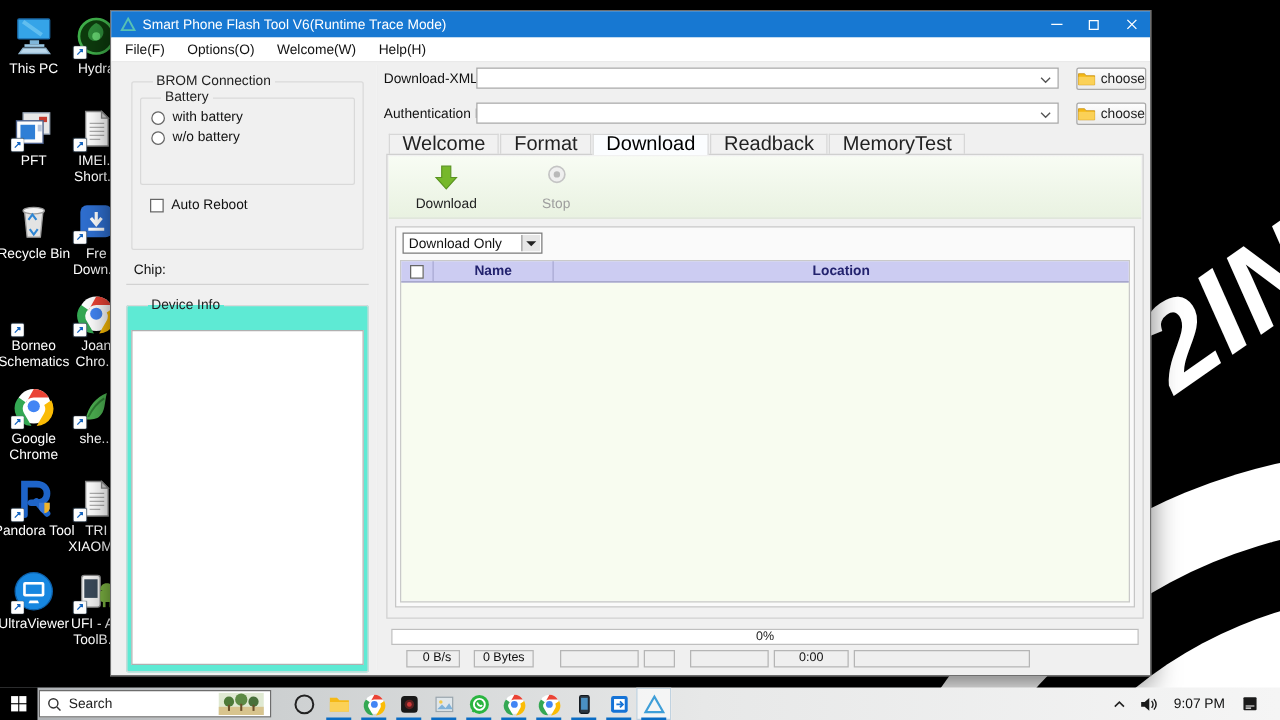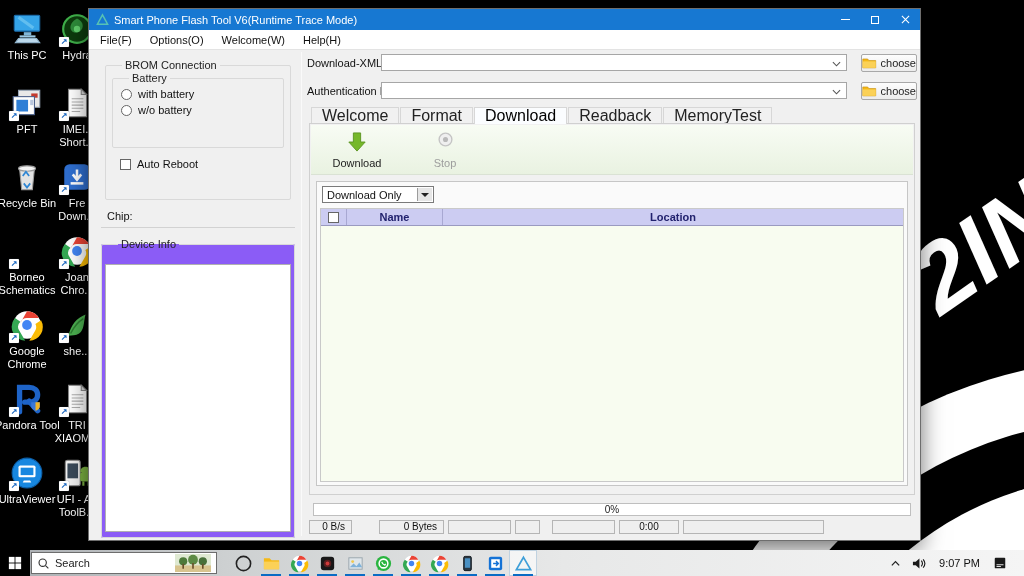--- a/index.html
+++ b/index.html
@@ -48,21 +48,21 @@
   .lpanel{position:absolute;left:8px;top:0;width:204px;bottom:4px}
   .brom{position:absolute;left:8px;top:9px;width:186px;height:141px;background:#f0f0f0}
   .battery{margin:1px 6px 0 6px;height:76px}
   .opt{display:flex;align-items:center;gap:6px;padding:4px 2px 0 8px}
   .radio{width:11px;height:11px;border:1px solid #666;border-radius:50%;background:#fff;flex:none;position:relative}
   .radio.sel::after{content:"";position:absolute;left:2px;top:2px;width:5px;height:5px;border-radius:50%;background:#222}
   .cbx{width:11px;height:11px;border:1px solid #666;background:#fff;flex:none}
   .auto-reboot{margin:10px 0 0 14px;display:flex;gap:6px;align-items:center}
   .chip{position:absolute;left:10px;top:160px}
   .sep{position:absolute;left:4px;top:177px;width:194px;border-top:1px solid #d2d2d2}
-  .devinfo{position:absolute;left:4px;top:188px;width:194px;height:300px;background:#8b5cf6}
+  .devinfo{position:absolute;left:4px;top:188px;width:194px;height:300px;background:#5eead4}
   .devlist{position:absolute;left:3px;top:14px;right:3px;bottom:5px;background:#fff;border:1px solid #b0b0b0}
   .vdiv{position:absolute;left:212px;top:2px;bottom:4px;width:1px;background:#d4d4d4;border-right:1px solid #fafafa}
 
   
   .rpanel{position:absolute;left:216px;top:0;width:612px;bottom:0}
   .frow{position:absolute;left:0;width:612px;height:18px}
   #frow1{top:4px}#frow2{top:32px}
   .flabel{position:absolute;left:2px;top:3px}
   .combo{position:absolute;left:76px;top:0;width:466px;height:17px;background:#fff;border:1px solid #a6a6a6;cursor:pointer}
   .combo svg{position:absolute;right:5px;top:6px}
@@ -90,22 +90,22 @@
   .scombo .dd::after{content:"";border:4px solid transparent;border-top-color:#222;margin-top:4px}
   .dtable{position:absolute;left:3px;top:26px;right:3px;bottom:3px;background:#f8fcf0;border:1px solid #c9c9c9}
   .thead{position:absolute;left:0;top:0;right:0;height:17px;background:#ccccf2;display:flex;border-bottom:1px solid #9a9ac0}
   .th{border-right:1px solid #a8a8d2;display:flex;align-items:center;justify-content:center;
     font-weight:bold;color:#22226e;font-size:11px}
   .th-cb{width:26px}.th-name{width:96px}.th-loc{flex:1;border-right:none}
   .progress{position:absolute;left:8px;top:453px;width:598px;height:13px;background:#fff;border:1px solid #bfbfbf;
     text-align:center;font-size:10px;line-height:12px;color:#222}
   .seg{position:absolute;top:470px;height:14px;background:#efefef;border:1px solid #b5b5b5;font-size:10px;
     line-height:12px;color:#111;padding:0 6px;overflow:hidden}
-  #seg0{left:4px;width:43px;text-align:right}
-  #seg1{left:74px;width:65px;text-align:right}
+  #seg0{left:20px;width:43px;text-align:right}
+  #seg1{left:74px;width:48px;text-align:center}
   #seg2{left:143px;width:63px}
   #seg3{left:210px;width:25px}
   #seg4{left:247px;width:63px}
   #seg5{left:314px;width:60px;text-align:center}
   #seg6{left:378px;width:141px}
 
   
   .taskbar{position:absolute;left:0;top:550px;width:1024px;height:26px;z-index:20;display:flex;align-items:center;
     background:linear-gradient(90deg,#a9adb1,#cdd0d1 22%,#e7e8e8 55%,#f5f5f5)}
   .start{width:30px;height:26px;background:#000;display:flex;align-items:center;justify-content:center;cursor:pointer}

